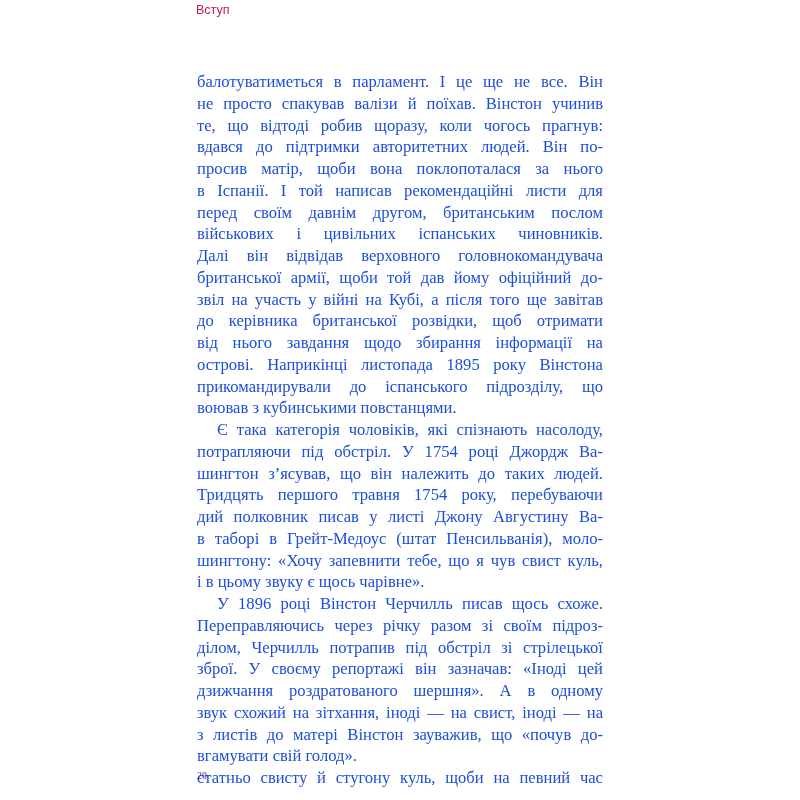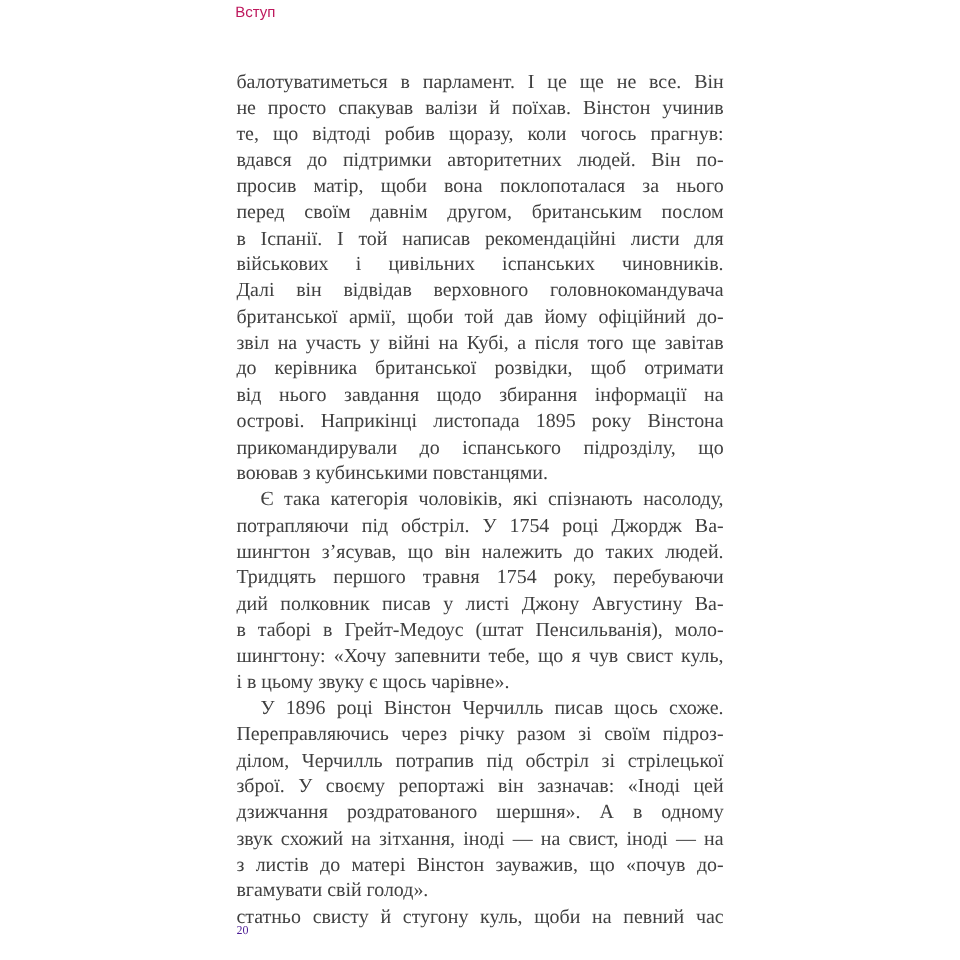--- a/index.html
+++ b/index.html
@@ -18,26 +18,26 @@
       position: absolute;
       left: 196px;
       top: 3px;
       font-family: "Liberation Sans", sans-serif;
       font-size: 12.5px;
       color: #be185d;
     }
     .page-body {
       position: absolute;
       left: 197px;
-      top: 57px;
+      top: 71px;
       width: 406px;
       font-family: "Liberation Serif", serif;
       font-size: 16.6px;
       line-height: 21.75px;
-      color: #404040;
+      color: #1d4ed8;
     }
     .line {
       display: block;
       white-space: nowrap;
       text-align: justify;
       text-align-last: justify;
       height: 21.75px;
     }
     .line.last {
       text-align-last: left;
@@ -60,22 +60,22 @@
 <div class="running-head">Вступ</div>
 
 <div class="page-body">
 
   <div>
     <span class="line">балотуватиметься в парламент. І це ще не все. Він</span>
     <span class="line">не просто спакував валізи й поїхав. Вінстон учинив</span>
     <span class="line">те, що відтоді робив щоразу, коли чогось прагнув:</span>
     <span class="line">вдався до підтримки авторитетних людей. Він по-</span>
     <span class="line">просив матір, щоби вона поклопоталася за нього</span>
+    <span class="line">в Іспанії. І той написав рекомендаційні листи для</span>
     <span class="line">перед своїм давнім другом, британським послом</span>
-    <span class="line">в Іспанії. І той написав рекомендаційні листи для</span>
     <span class="line">військових і цивільних іспанських чиновників.</span>
     <span class="line">Далі він відвідав верховного головнокомандувача</span>
     <span class="line">британської армії, щоби той дав йому офіційний до-</span>
     <span class="line">звіл на участь у війні на Кубі, а після того ще завітав</span>
     <span class="line">до керівника британської розвідки, щоб отримати</span>
     <span class="line">від нього завдання щодо збирання інформації на</span>
     <span class="line">острові. Наприкінці листопада 1895 року Вінстона</span>
     <span class="line">прикомандирували до іспанського підрозділу, що</span>
     <span class="line last">воював з кубинськими повстанцями.</span>
   </div>

